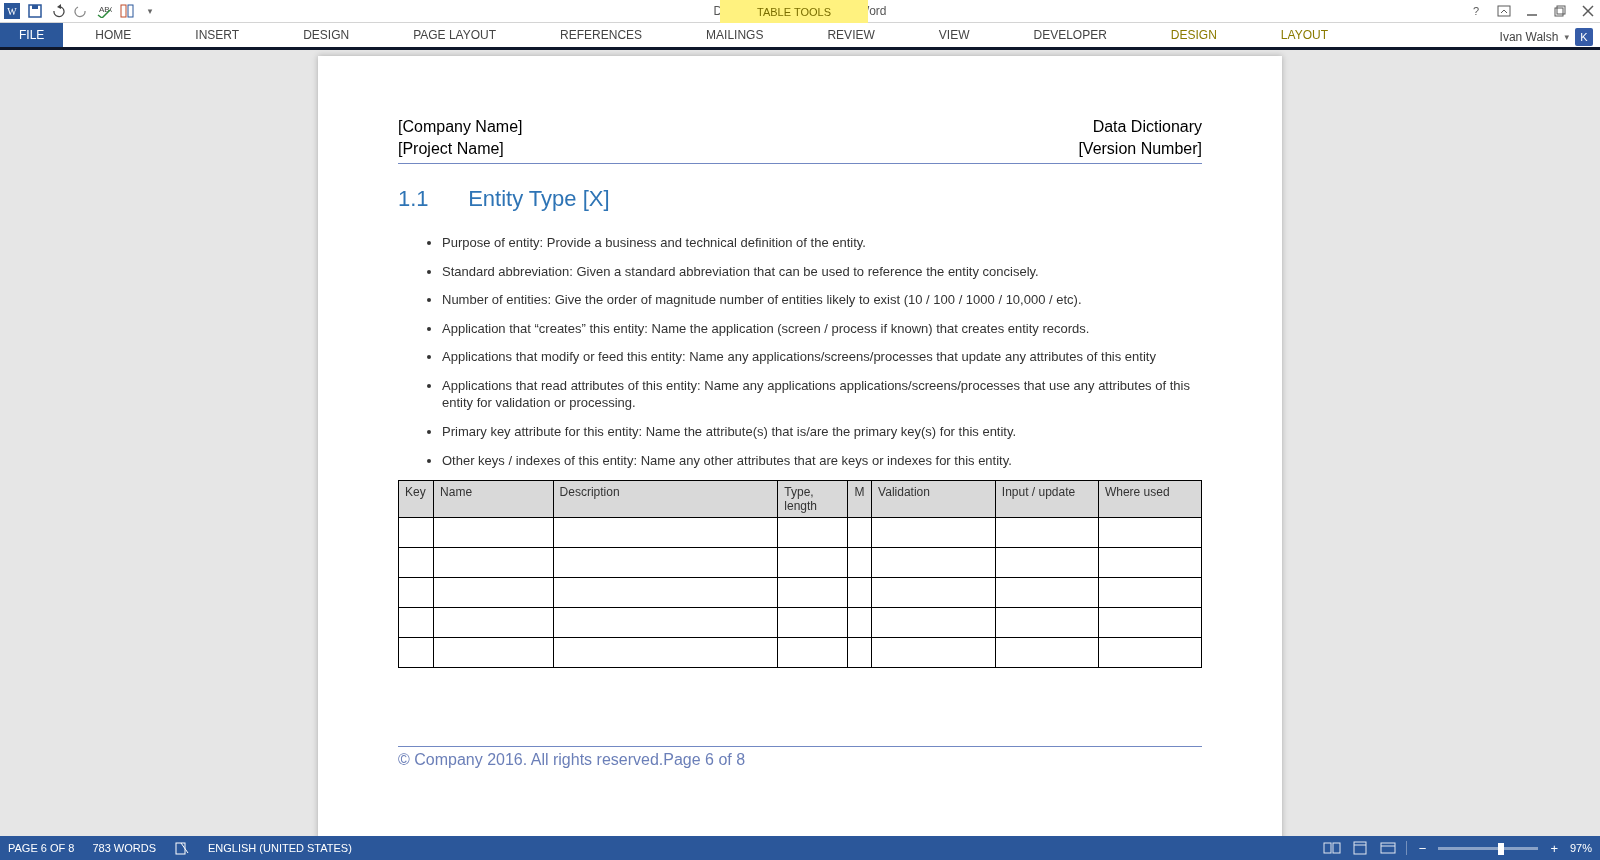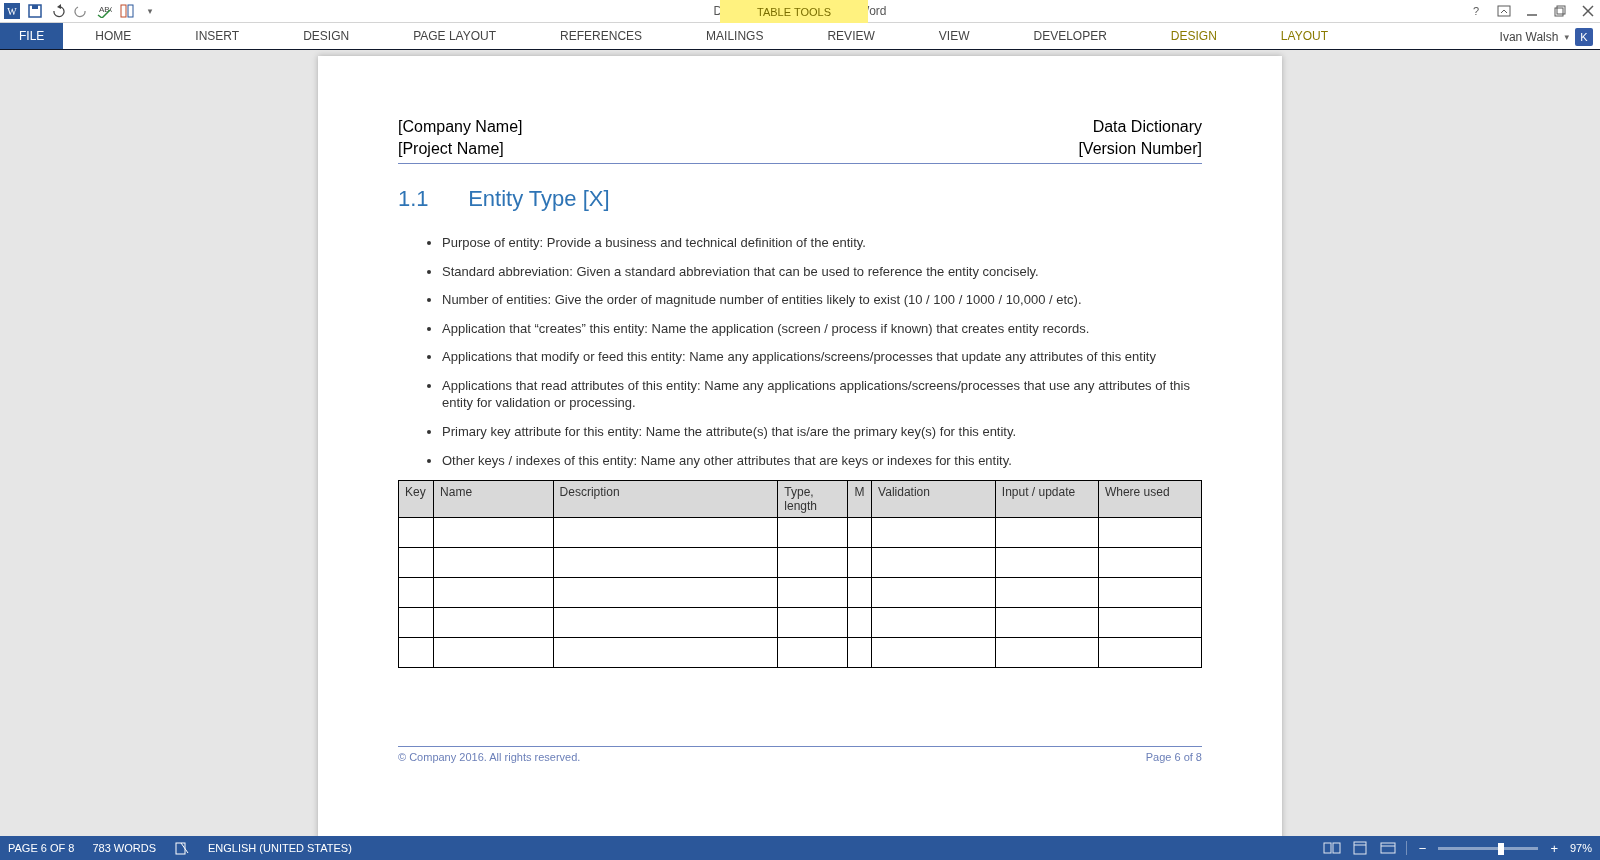--- a/index.html
+++ b/index.html
@@ -8,21 +8,21 @@
     
     .title-bar { height: 23px; background: #fff; display: flex; align-items: center; font-size: 11px; position: relative; border-bottom: 1px solid #d4d4d4; }
     .qat { display: flex; align-items: center; gap: 7px; padding-left: 4px; }
     .qat-icon { width: 16px; height: 16px; display: inline-flex; align-items: center; justify-content: center; cursor: pointer; }
     .title-text { position: absolute; left: 50%; transform: translateX(-50%); color: #555; font-size: 12px; }
     .contextual-tab { position: absolute; left: 720px; top: 0; height: 23px; width: 148px; background: #fff27f; color: #7a6d00; font-size: 11px; display: flex; align-items: center; justify-content: center; }
     .window-controls { position: absolute; right: 4px; display: flex; gap: 12px; align-items: center; }
     .win-ctrl { width: 16px; height: 16px; display: inline-flex; align-items: center; justify-content: center; cursor: pointer; color: #5b5b5b; }
 
     
-    .ribbon-tabs { height: 27px; background: #fff; display: flex; align-items: stretch; border-bottom: 1px solid #0f172a; position: relative; }
+    .ribbon-tabs { height: 27px; background: #fff; display: flex; align-items: stretch; border-bottom: 3px solid #0f172a; position: relative; }
     .tab { padding: 0 32px; font-size: 12px; color: #444; display: flex; align-items: center; cursor: pointer; }
     .tab.file { background: #2b579a; color: #fff; padding: 0 19px; }
     .tab.design-ctx, .tab.layout-ctx { color: #8a7a00; }
     .user-area { position: absolute; right: 7px; top: 0; height: 27px; display: flex; align-items: center; gap: 6px; font-size: 12px; color: #444; }
     .user-badge { width: 18px; height: 18px; background: #365ca8; color: #fff; font-size: 11px; display: flex; align-items: center; justify-content: center; border-radius: 2px; }
 
     
     .doc-area { position: absolute; top: 50px; bottom: 24px; left: 0; right: 0; background: #e6e6e6; display: flex; justify-content: center; overflow: hidden; }
     .page { width: 964px; min-height: 1100px; background: #fff; box-shadow: 0 0 6px rgba(0,0,0,.25); margin-top: 6px; padding: 60px 80px 40px 80px; position: relative; }
 
@@ -41,21 +41,21 @@
     table.attrs td { border: 1px solid #000; height: 30px; padding: 4px 6px; }
     .col-key { width: 34px; }
     .col-name { width: 116px; }
     .col-desc { width: 218px; }
     .col-type { width: 68px; }
     .col-m { width: 22px; }
     .col-val { width: 120px; }
     .col-io { width: 100px; }
     .col-where { width: 100px; }
 
-    .doc-footer { position: absolute; left: 80px; right: 80px; top: 690px; display: flex; justify-content: space-between; border-top: 1px solid #7389c3; padding-top: 4px; font-size: 11px; color: #6b7fb8; }
+    .doc-footer { position: absolute; left: 80px; right: 80px; top: 690px; display: flex; border-top: 1px solid #7389c3; padding-top: 4px; font-size: 16px; color: #6b7fb8; }
 
     
     .status-bar { position: absolute; bottom: 0; left: 0; right: 0; height: 24px; background: #2b579a; color: #fff; font-size: 11px; display: flex; align-items: center; padding: 0 8px; }
     .status-left { display: flex; gap: 18px; align-items: center; }
     .status-right { position: absolute; right: 8px; display: flex; align-items: center; gap: 8px; }
     .sb-icon { width: 20px; height: 16px; display: inline-flex; align-items: center; justify-content: center; cursor: pointer; opacity: .85; }
     .zoom-slider { width: 100px; height: 3px; background: rgba(255,255,255,.45); position: relative; }
     .zoom-slider::after { content: ''; position: absolute; width: 6px; height: 12px; background: #fff; top: -4px; left: 60px; }
     .zoom-minus, .zoom-plus { cursor: pointer; font-size: 13px; padding: 0 4px; }
     .sb-sep { width: 1px; height: 14px; background: rgba(255,255,255,.35); }

